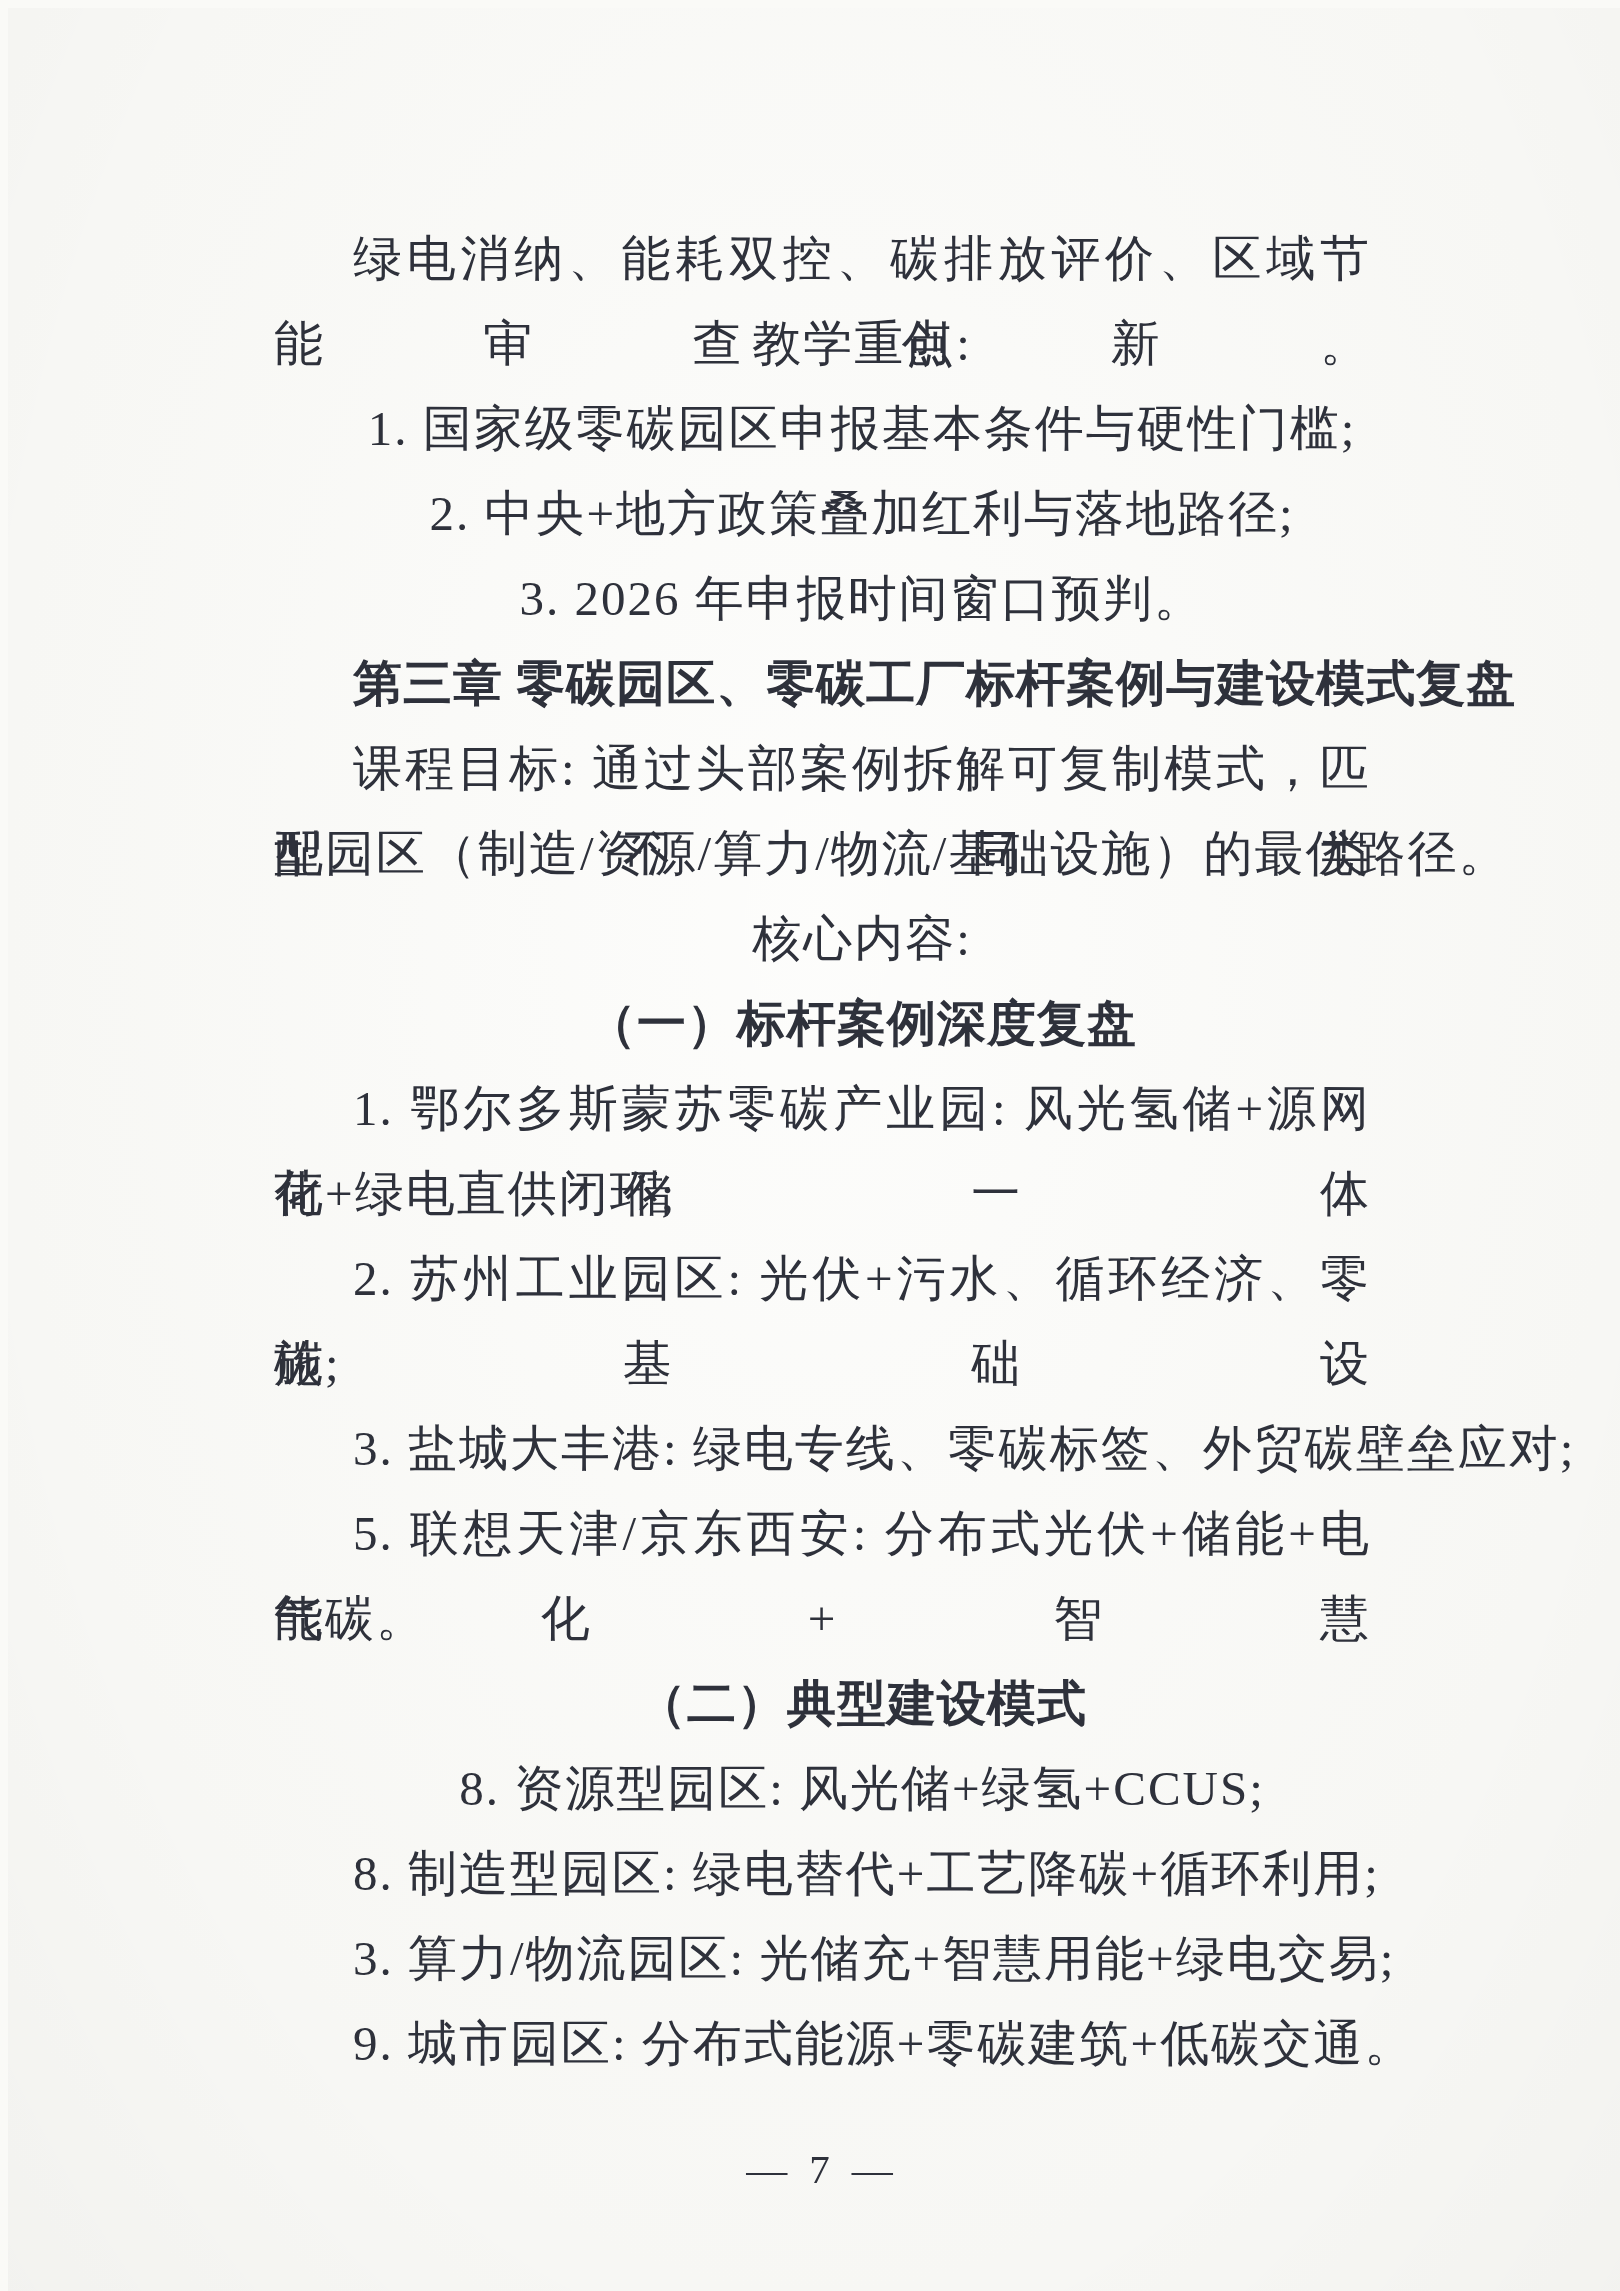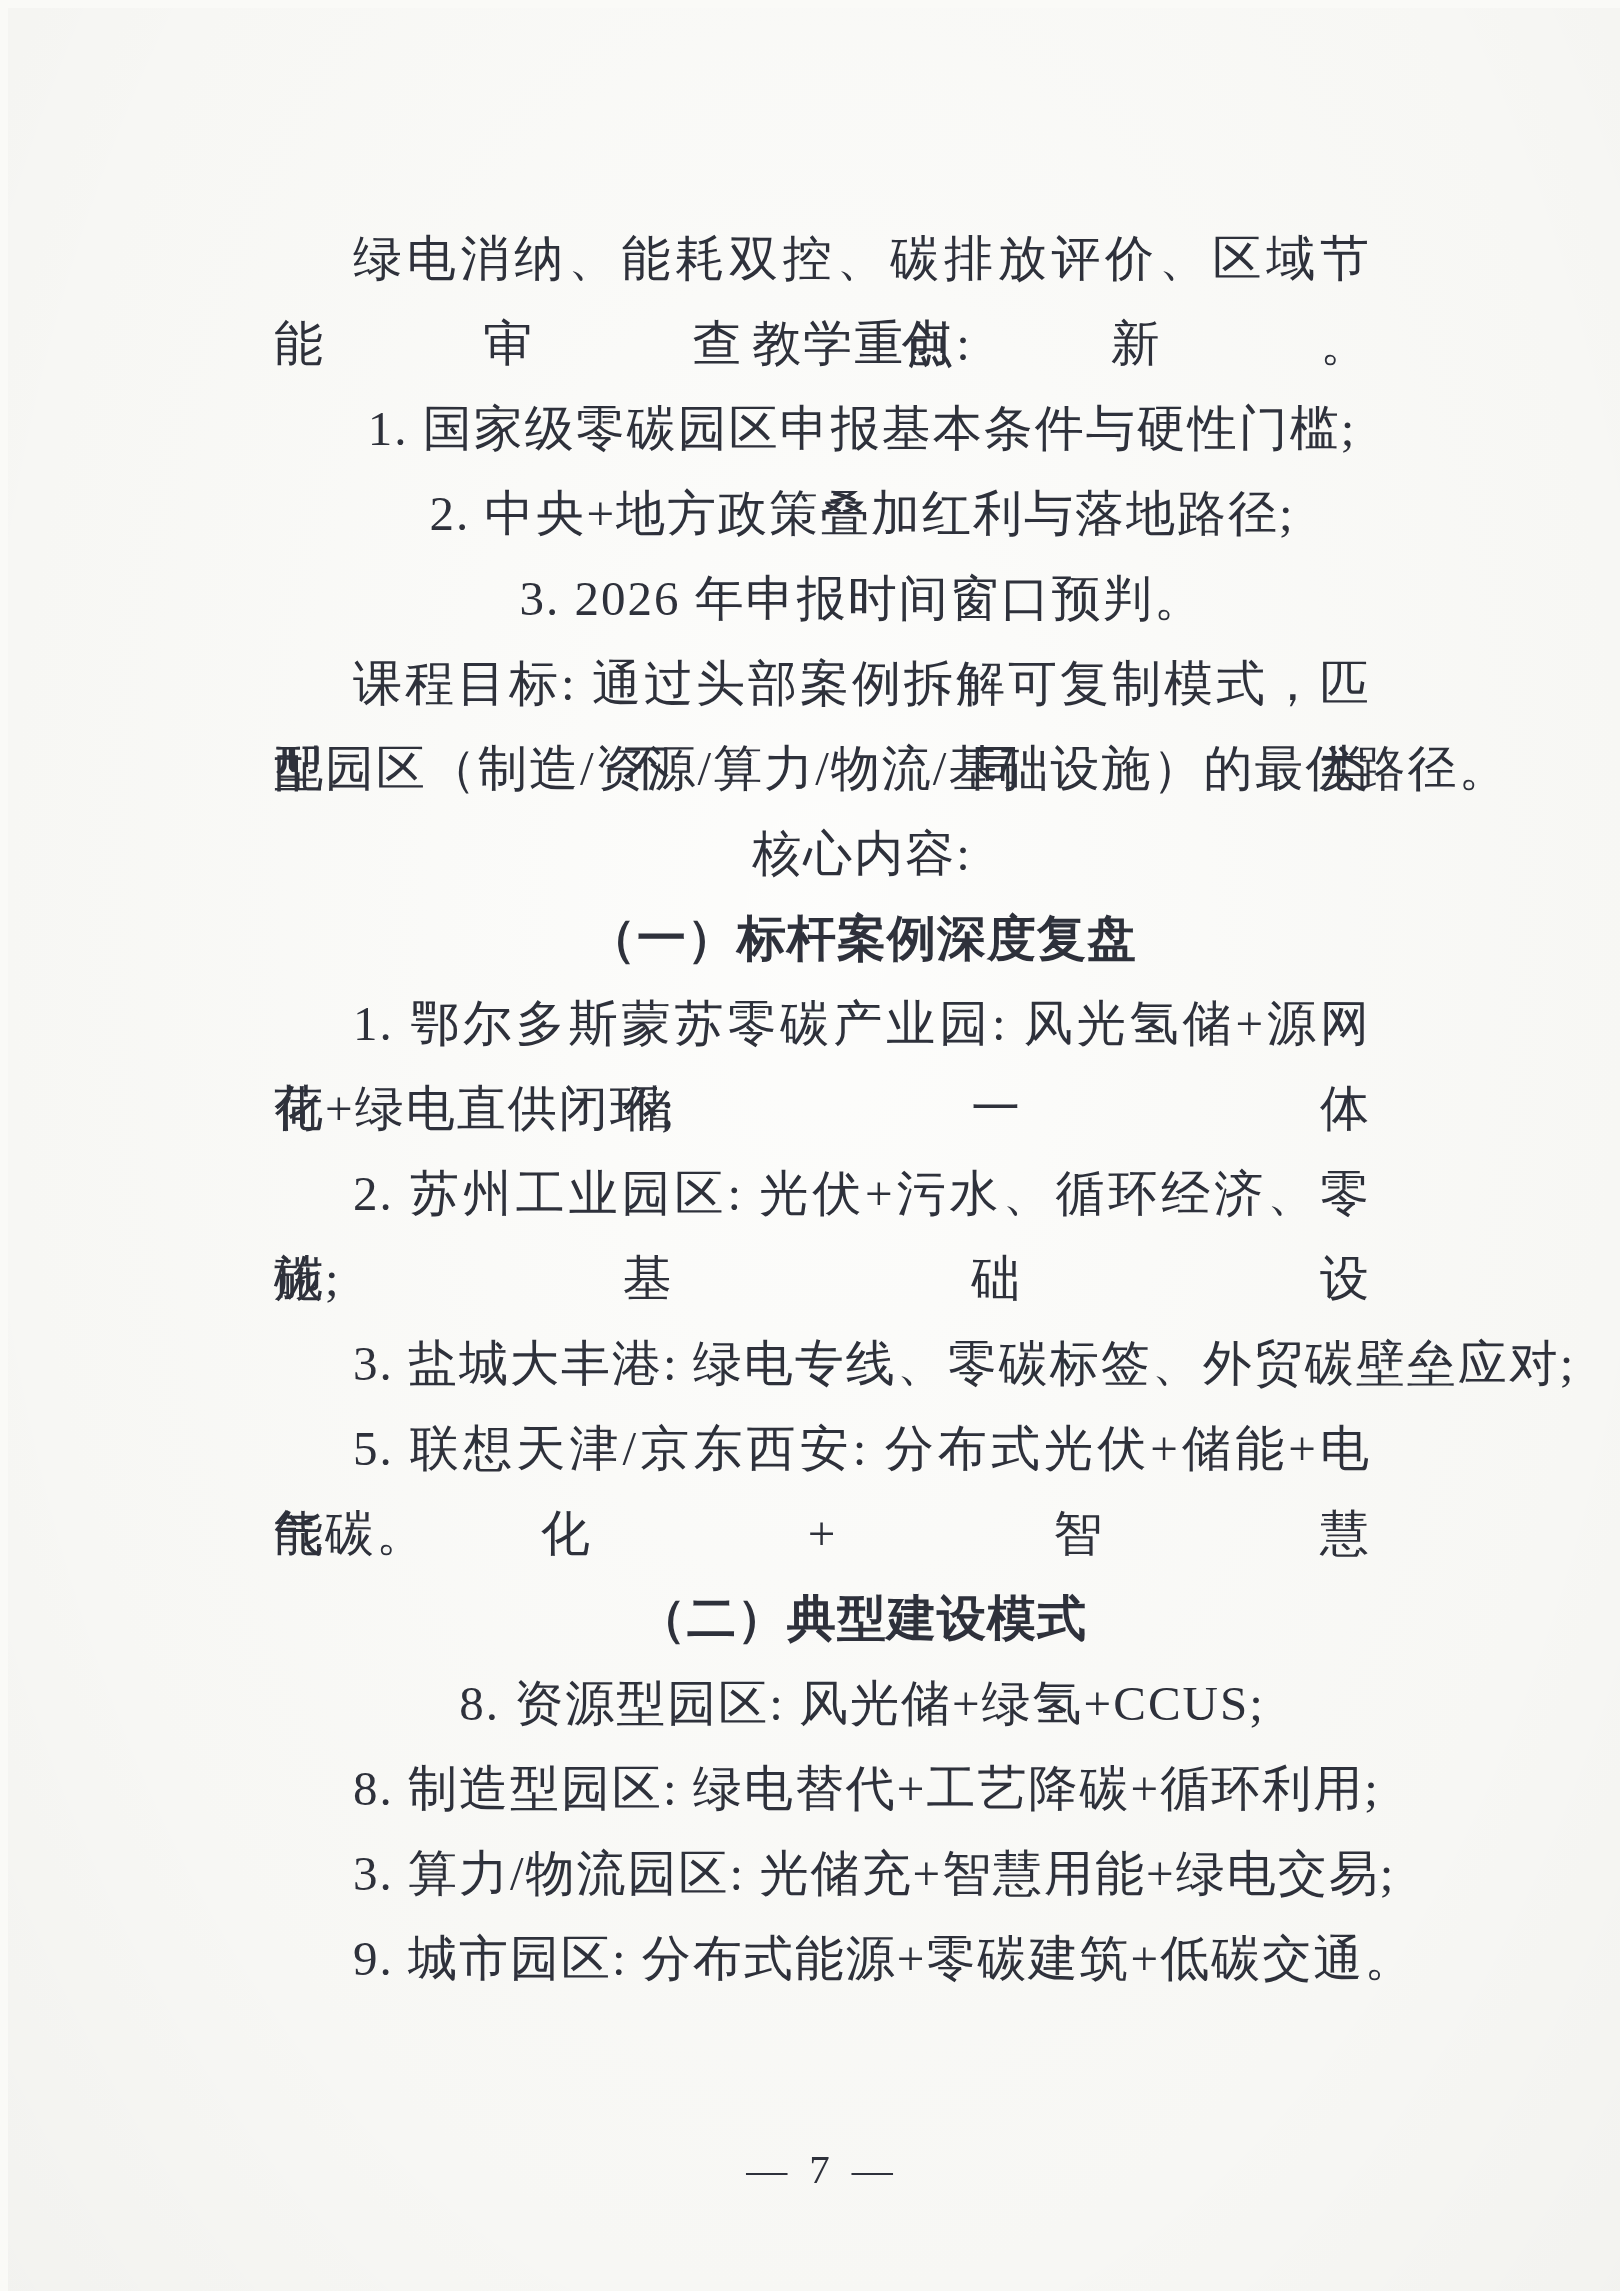--- a/index.html
+++ b/index.html
@@ -66,20 +66,21 @@
 <body>
 
 <div class="page">
 
   <main class="text-block">
     <div class="line indent fill">绿电消纳、能耗双控、碳排放评价、区域节能审查创新。</div>
     <div class="line indent">教学重点:</div>
     <div class="line indent">1. 国家级零碳园区申报基本条件与硬性门槛;</div>
     <div class="line indent">2. 中央+地方政策叠加红利与落地路径;</div>
     <div class="line indent">3. 2026 年申报时间窗口预判。</div>
+    <div class="line indent bold">第三章 零碳园区、零碳工厂标杆案例与建设模式复盘</div>
     <div class="line indent fill">课程目标: 通过头部案例拆解可复制模式，匹配不同类</div>
     <div class="line">型园区（制造/资源/算力/物流/基础设施）的最优路径。</div>
     <div class="line indent">核心内容:</div>
     <div class="line indent bold">（一）标杆案例深度复盘</div>
     <div class="line indent fill">1. 鄂尔多斯蒙苏零碳产业园: 风光氢储+源网荷储一体</div>
     <div class="line">化+绿电直供闭环;</div>
     <div class="line indent fill">2. 苏州工业园区: 光伏+污水、循环经济、零碳基础设</div>
     <div class="line">施;</div>
     <div class="line indent">3. 盐城大丰港: 绿电专线、零碳标签、外贸碳壁垒应对;</div>
     <div class="line indent fill">5. 联想天津/京东西安: 分布式光伏+储能+电气化+智慧</div>

